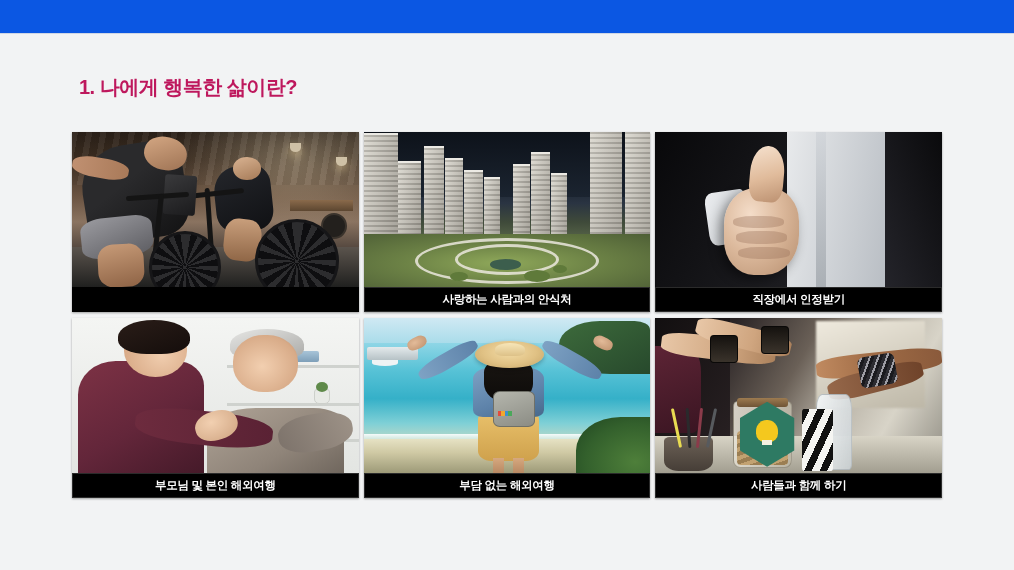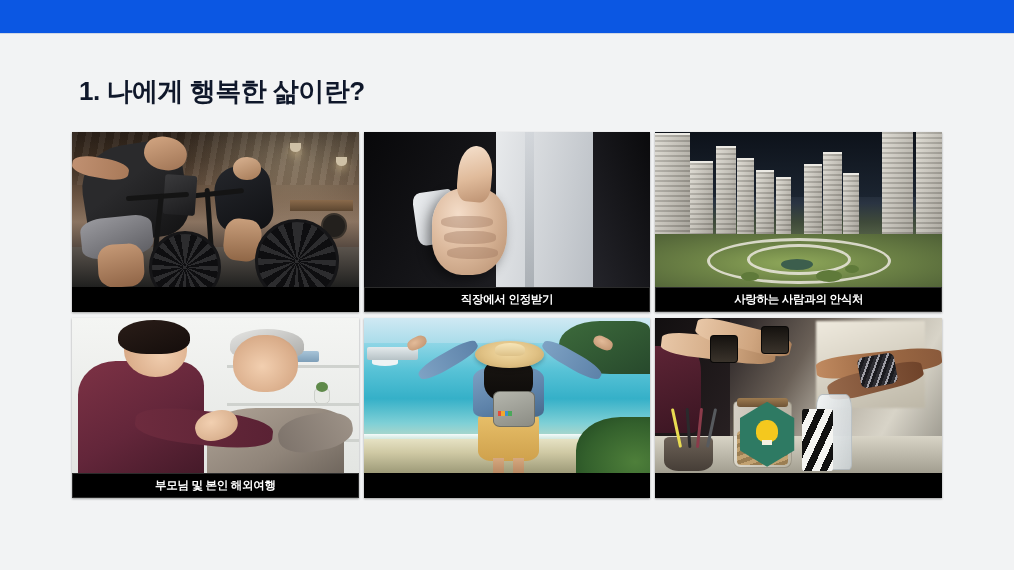--- a/index.html
+++ b/index.html
@@ -31,23 +31,23 @@
     width: 1014px;
     height: 1px;
     background: #cfd6e4;
   }
 
   
   .slide-title {
     position: absolute;
     left: 79px;
     top: 74px;
-    font-size: 26px;
+    font-size: 20px;
     font-weight: bold;
-    color: #0f172a;
+    color: #be185d;
     letter-spacing: -0.5px;
     white-space: nowrap;
   }
 
   
   .grid {
     position: absolute;
     left: 72px;
     top: 132px;
     width: 870px;
@@ -574,35 +574,20 @@
       <div class="manshorts"></div>
         <div class="manleg"></div>
       <div class="console"></div>
       <div class="bikeframe h1"></div>
         <div class="bikeframe v1"></div>
       <div class="fan f1"></div>
     </div>
   </div>
 
   <div class="card">
-    <div class="photo ph-thumb">
-      <div class="suit"></div>
-      <div class="shirt"></div>
-      <div class="rsuit"></div>
-      <div class="cuff"></div>
-      <div class="fist"></div>
-      <div class="thumbup"></div>
-      <div class="knuckle k1"></div>
-        <div class="knuckle k2"></div>
-        <div class="knuckle k3"></div>
-    </div>
-    <div class="caption">직장에서 인정받기</div>
-  </div>
-
-  <div class="card">
     <div class="photo ph-apt">
       <div class="sky"></div>
       <div class="tower t1"></div>
         <div class="tower t2"></div>
         <div class="tower t3"></div>
       <div class="tower t4"></div>
         <div class="tower t5"></div>
         <div class="tower t6"></div>
       <div class="tower t7"></div>
         <div class="tower t8"></div>
@@ -614,20 +599,35 @@
         <div class="path p2"></div>
       <div class="pond"></div>
       <div class="bush b1"></div>
         <div class="bush b2"></div>
         <div class="bush b3"></div>
     </div>
     <div class="caption">사랑하는 사람과의 안식처</div>
   </div>
 
   <div class="card">
+    <div class="photo ph-thumb">
+      <div class="suit"></div>
+      <div class="shirt"></div>
+      <div class="rsuit"></div>
+      <div class="cuff"></div>
+      <div class="fist"></div>
+      <div class="thumbup"></div>
+      <div class="knuckle k1"></div>
+        <div class="knuckle k2"></div>
+        <div class="knuckle k3"></div>
+    </div>
+    <div class="caption">직장에서 인정받기</div>
+  </div>
+
+  <div class="card">
     <div class="photo ph-family">
       <div class="wall"></div>
       <div class="shelfline s1"></div>
         <div class="shelfline s2"></div>
         <div class="shelfline s3"></div>
       <div class="pot p1"></div>
         <div class="pot p2"></div>
         <div class="pot p3"></div>
       <div class="book"></div>
       <div class="dad-body"></div>
@@ -657,20 +657,21 @@
       <div class="hand left"></div>
         <div class="hand right"></div>
       <div class="skirt"></div>
       <div class="leg l"></div>
         <div class="leg r"></div>
       <div class="jacket"></div>
       <div class="hair"></div>
       <div class="backpack"></div>
       <div class="hat"></div>
     </div>
+    <div class="caption">부담 없는 해외여행</div>
   </div>
 
   <div class="card">
     <div class="photo ph-team">
       <div class="bgwindow"></div>
       <div class="leftdark"></div>
       <div class="maroon"></div>
       <div class="arm a3"></div>
         <div class="arm a4"></div>
       <div class="arm a1"></div>
@@ -687,15 +688,16 @@
       <div class="jar">
           <div class="lid"></div>
           <div class="coins"></div>
         </div>
       <div class="badge">
           <div class="bulb"></div>
         </div>
       <div class="bottle"></div>
       <div class="striped"></div>
     </div>
+    <div class="caption">사람들과 함께 하기</div>
   </div>
 
 </div>
 
 </body></html>

